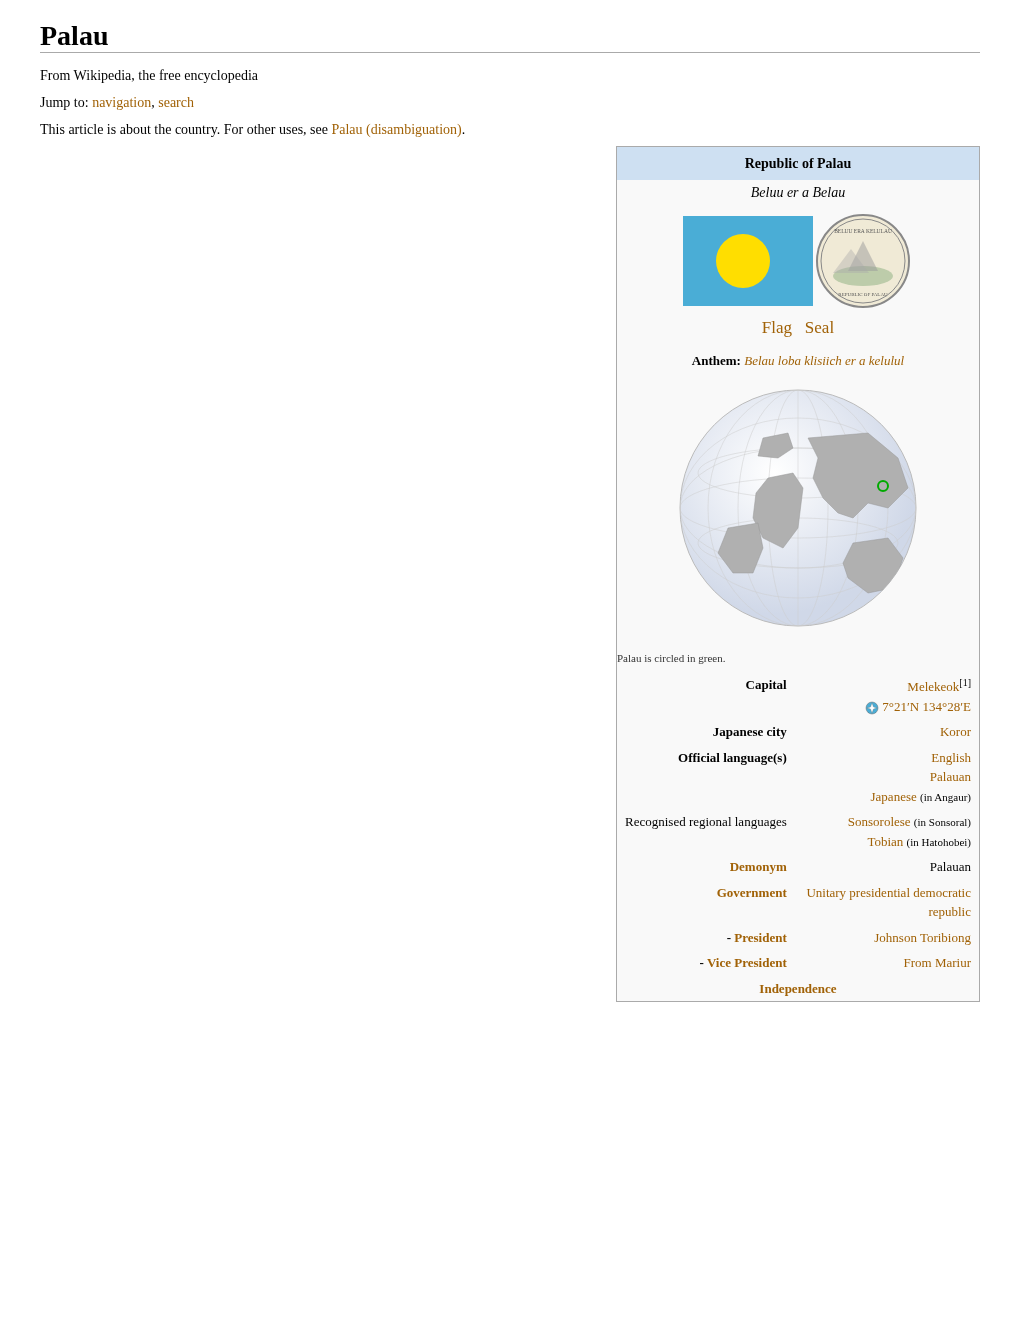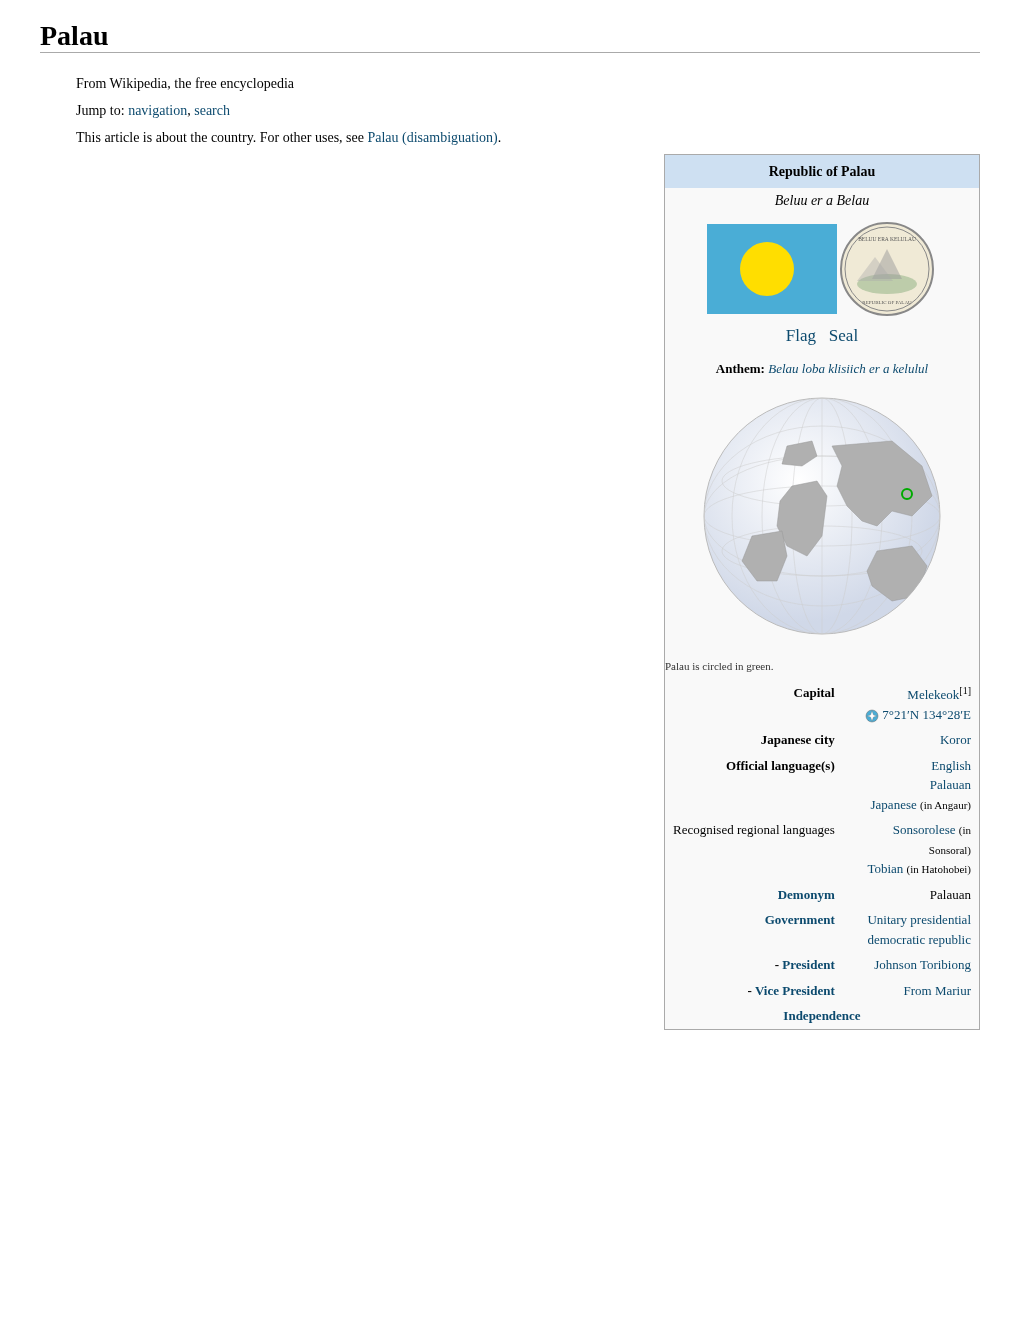--- a/index.html
+++ b/index.html
@@ -7,32 +7,32 @@
       font-family: Linux Libertine, Georgia, Times, serif;
       font-size: 14px;
       background: #fff;
       color: #000;
       padding: 20px 40px;
     }
     h1 {
       font-size: 2em;
       font-weight: bold;
       border-bottom: 1px solid #aaa;
-      margin-bottom: 20px;
+      margin-bottom: 12px;
       font-family: Linux Libertine, Georgia, Times, serif;
     }
-    a { color: #0c4a6e; text-decoration: none; }
-    .intro { margin-bottom: 6px; line-height: 1.5; margin-left: 36px; }
+    a { color: #a16207; text-decoration: none; }
+    .intro { margin-bottom: 6px; line-height: 1.5; }
     .infobox {
       float: right;
       clear: right;
       margin: 0 0 20px 20px;
       background: #f9f9f9;
       border: 1px solid #aaa;
-      width: 316px;
+      width: 364px;
       font-size: 13px;
       line-height: 1.5;
     }
     .infobox-title {
       background: #cee0f2;
       text-align: center;
       padding: 6px;
       font-weight: bold;
       font-size: 14px;
     }

